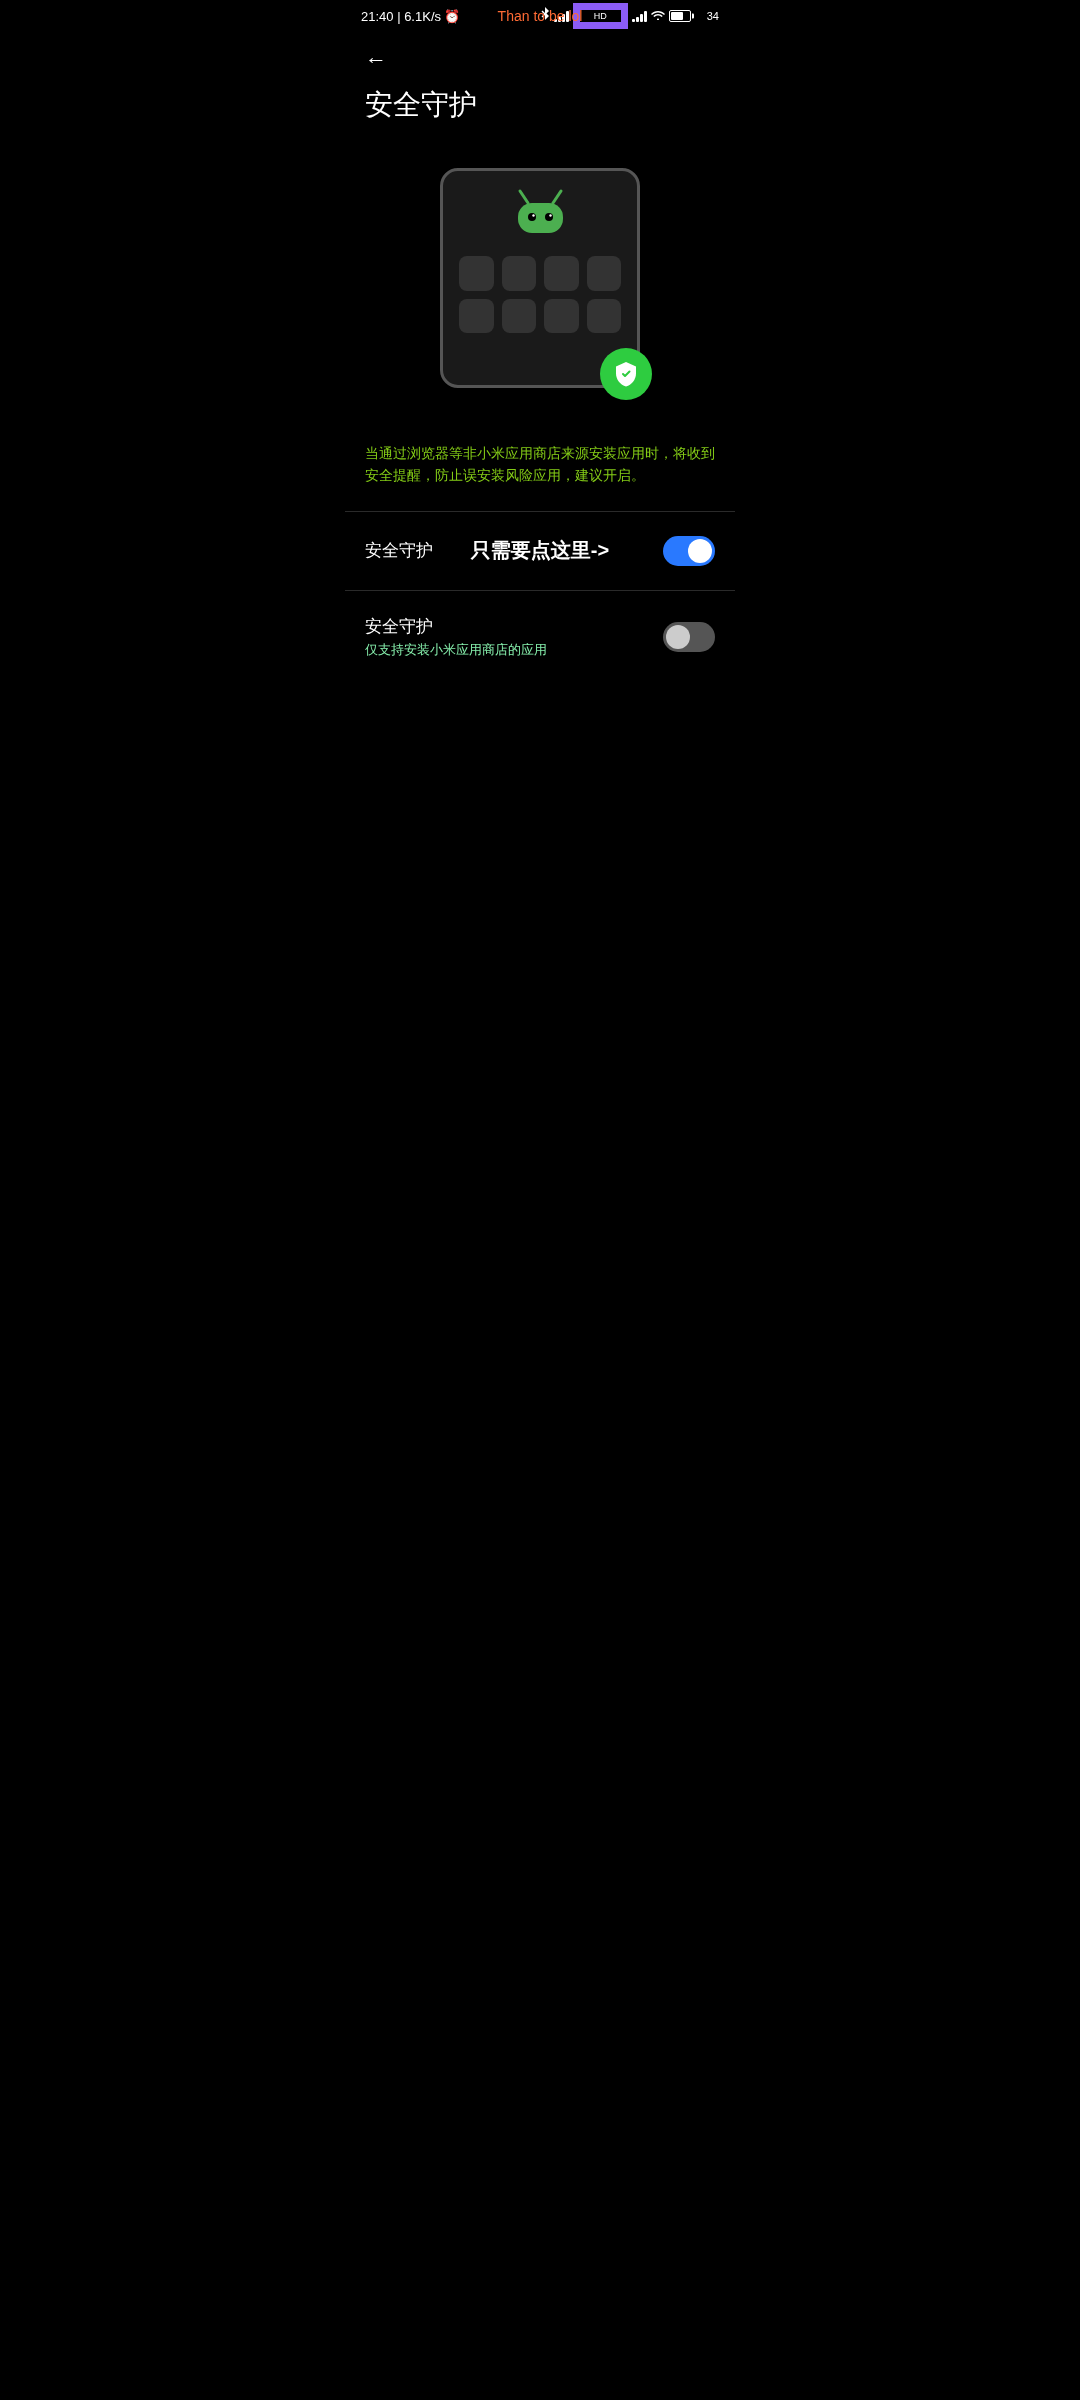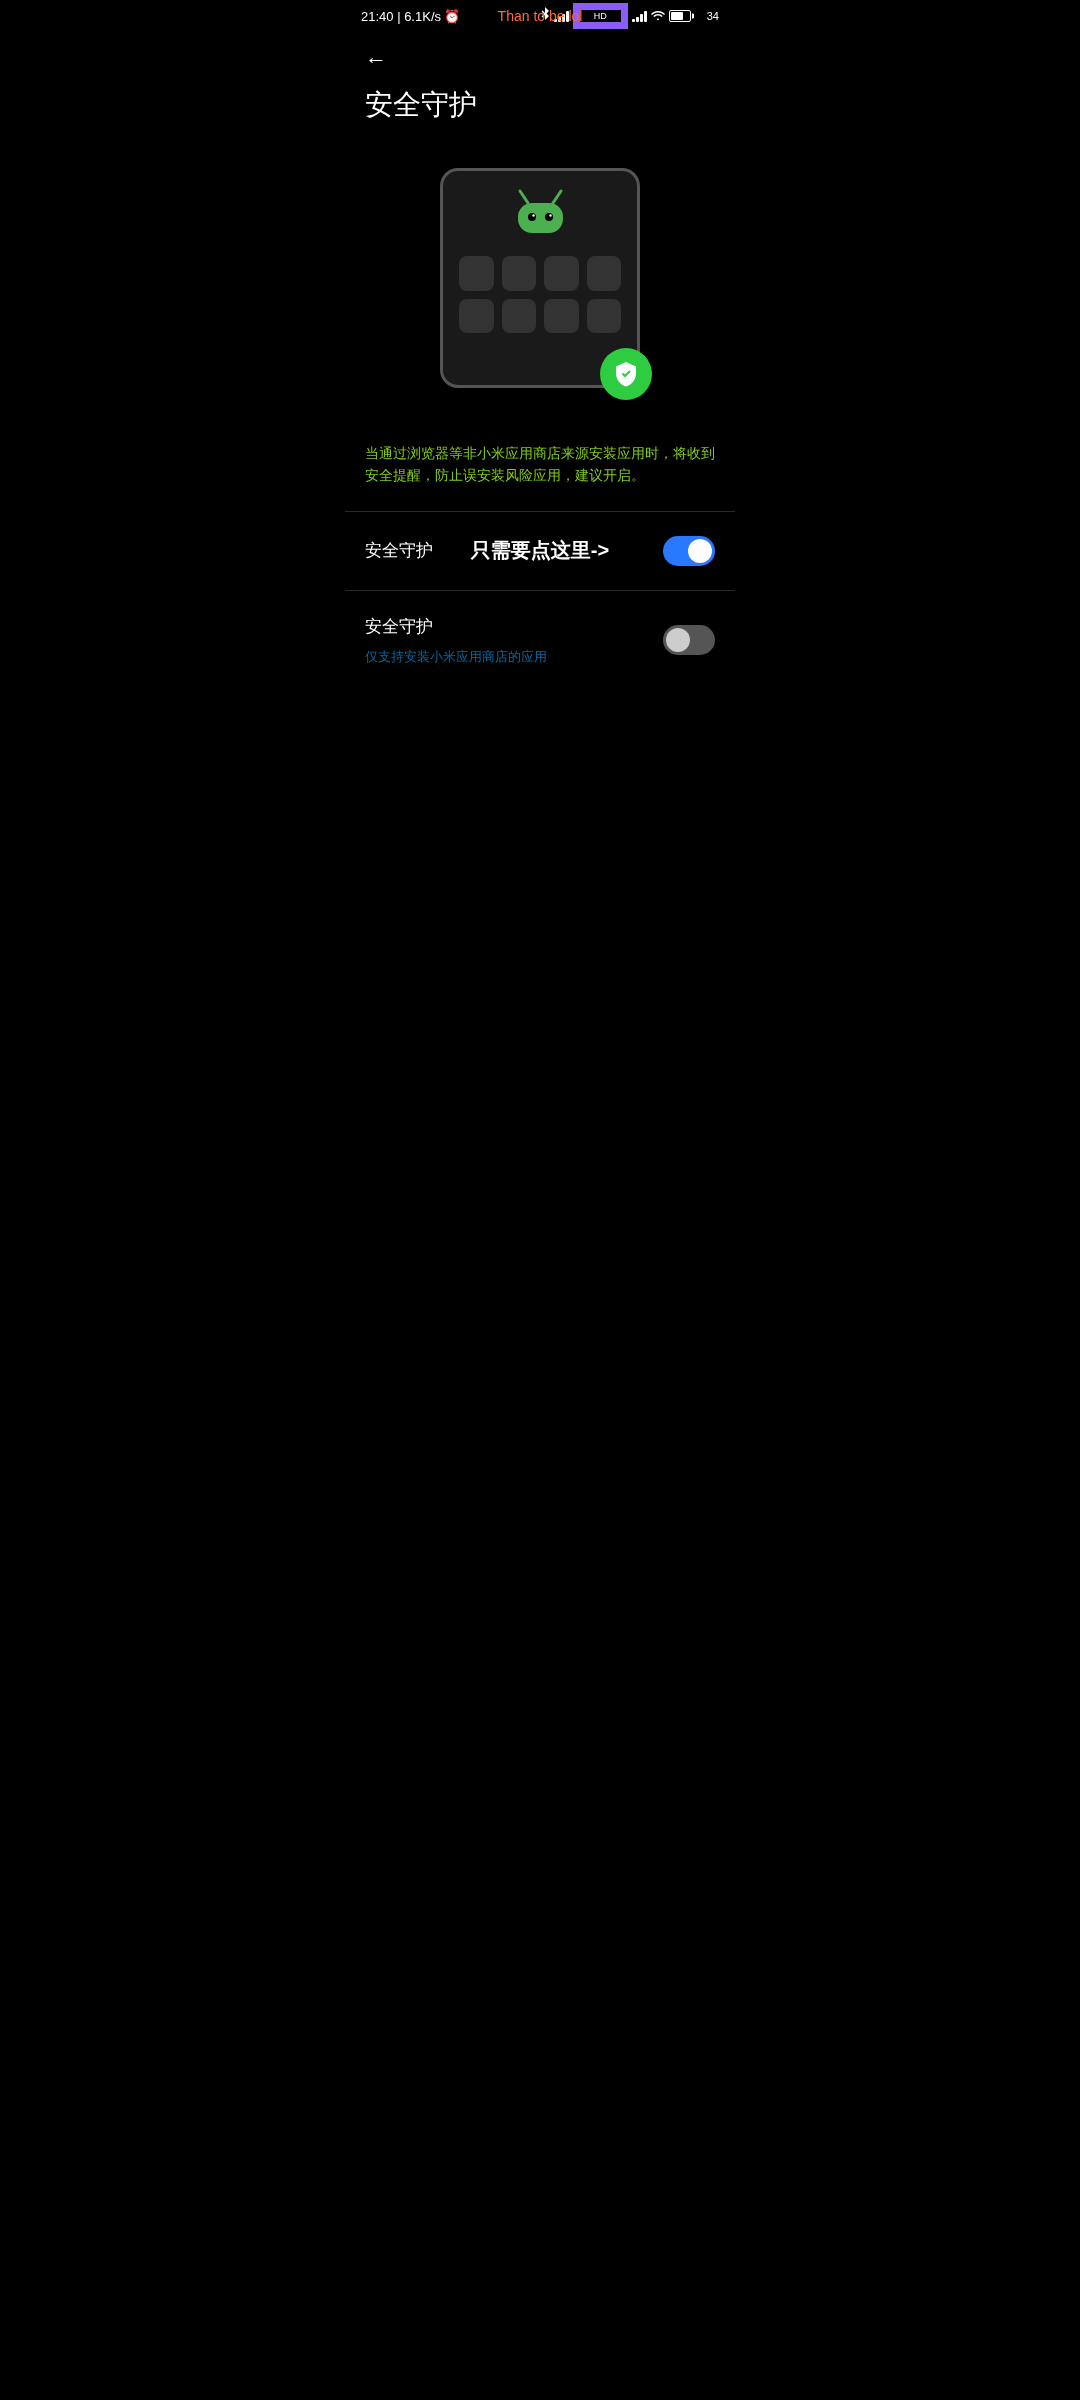--- a/index.html
+++ b/index.html
@@ -186,22 +186,22 @@
     }
 
     .setting-label {
       font-size: 17px;
       color: #ffffff;
       font-weight: 400;
     }
 
     .setting-sublabel {
       font-size: 13px;
-      color: #0369a1;
-      margin-top: 10px;
+      color: #86efac;
+      margin-top: 3px;
     }
 
     .annotation-text {
       position: absolute;
       left: 50%;
       transform: translateX(-50%);
       color: #ffffff;
       font-size: 20px;
       font-weight: 700;
       white-space: nowrap;

